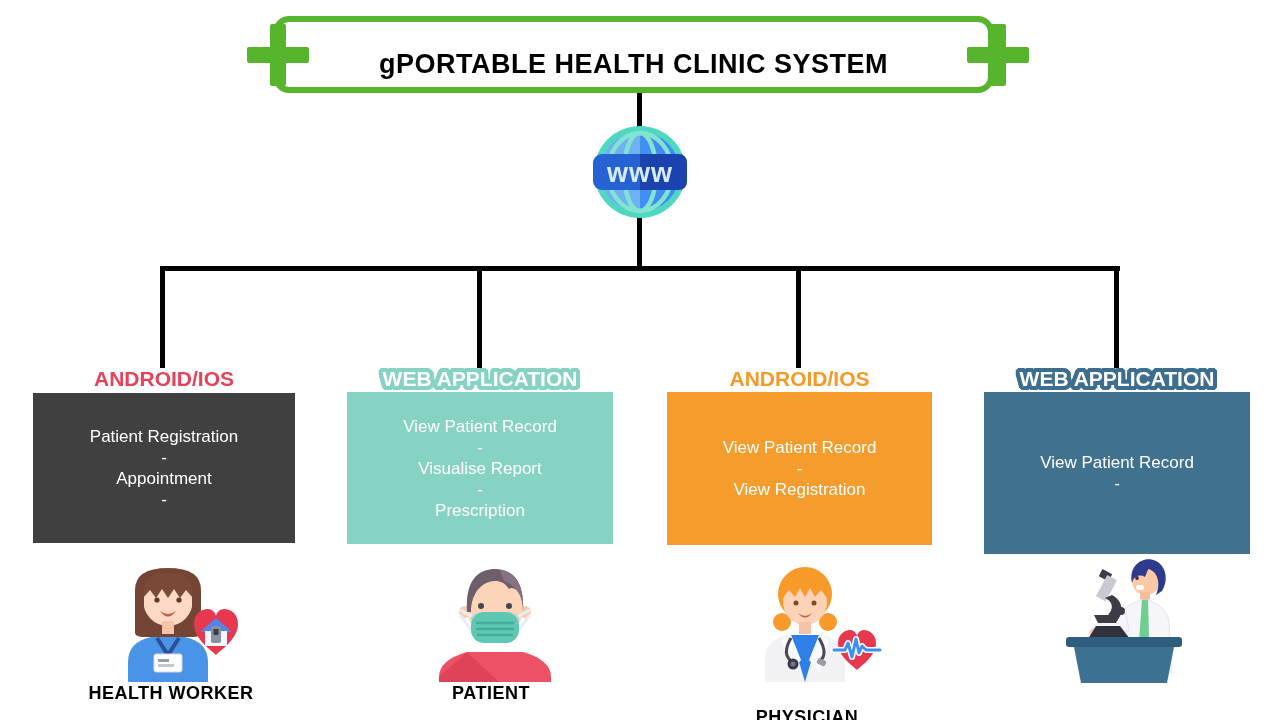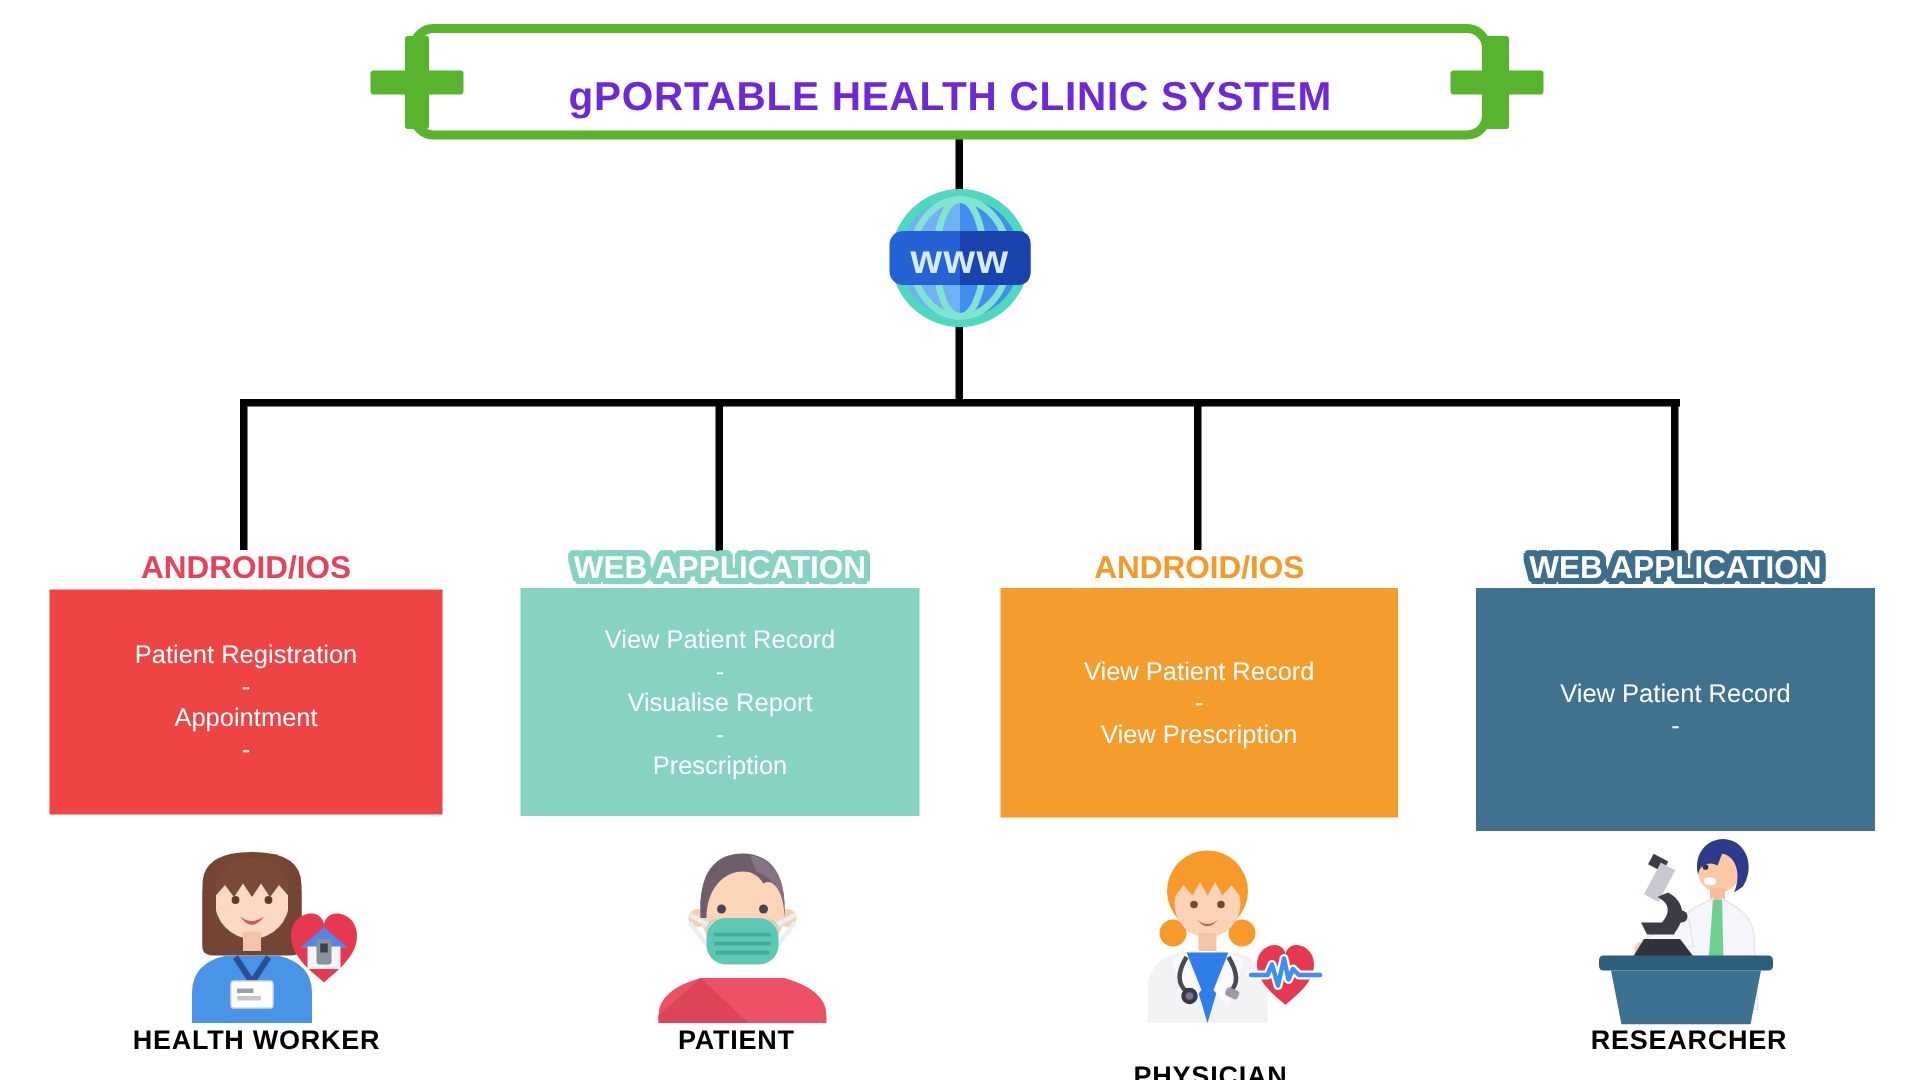--- a/index.html
+++ b/index.html
@@ -9,21 +9,21 @@
   }
   .abs{position:absolute;}
 
   
   .banner{
     left:273px;top:16px;width:709px;height:65px;
     border:6px solid #57b52d;border-radius:16px;
     display:flex;align-items:center;justify-content:center;background:#ffffff;
   }
   .banner-title{
-    color:#6d28d9;font-size:27px;font-weight:bold;letter-spacing:.5px;white-space:nowrap;margin-top:20px;
+    color:#000000;font-size:27px;font-weight:bold;letter-spacing:.5px;white-space:nowrap;margin-top:20px;
   }
   .plus-svg{width:64px;height:64px;}
 
   
   .line{background:#000000;}
 
   
   .platform-label{
     top:364px;height:30px;display:flex;align-items:center;justify-content:center;
     font-size:21px;font-weight:bold;letter-spacing:0px;white-space:nowrap;z-index:5;
@@ -46,21 +46,21 @@
       3px 3px 0 #3e6e8e,-3px 3px 0 #3e6e8e,3px -3px 0 #3e6e8e,-3px -3px 0 #3e6e8e,
       4px 2px 0 #3e6e8e,4px -2px 0 #3e6e8e,-4px 2px 0 #3e6e8e,-4px -2px 0 #3e6e8e,
       2px 4px 0 #3e6e8e,2px -4px 0 #3e6e8e,-2px 4px 0 #3e6e8e,-2px -4px 0 #3e6e8e;}
 
   
   .feature-box{
     display:flex;flex-direction:column;align-items:center;justify-content:center;
     color:#ffffff;font-size:17px;text-align:center;z-index:4;
   }
   .feature-box .line-item{line-height:21px;min-height:21px;}
-  .box-red{background:#ef4444;}
+  .box-red{background:#404040;}
   .box-teal{background:#86d3c3;}
   .box-orange{background:#f49c2c;}
   .box-blue{background:#40718f;}
   .box-blue .line-item.wrap{max-width:224px;}
 
   
   .actor-label{
     top:682px;height:22px;display:flex;align-items:center;justify-content:center;
     font-size:18px;font-weight:bold;color:#000000;letter-spacing:.5px;white-space:nowrap;
   }
@@ -118,21 +118,21 @@
     <div class="line-item">View Patient Record</div>
     <div class="line-item">-</div>
     <div class="line-item">Visualise Report</div>
     <div class="line-item">-</div>
     <div class="line-item">Prescription</div>
   </div>
 
   <div class="abs feature-box box-orange" style="left:667px;top:392px;width:265px;height:153px;">
     <div class="line-item">View Patient Record</div>
     <div class="line-item">-</div>
-    <div class="line-item">View Prescription</div>
+    <div class="line-item">View Registration</div>
   </div>
 
   <div class="abs feature-box box-blue" style="left:984px;top:392px;width:266px;height:162px;">
     <div class="line-item">View Patient Record</div>
     <div class="line-item">-</div>
   </div>
 
   <svg class="abs" style="left:95px;top:560px;" width="150" height="122" viewBox="0 0 150 122">
     <g>
       <path d="M40,30 Q40,8 73,8 Q106,8 106,30 L106,70 Q106,77 99,77 L47,77 Q40,77 40,70 Z" fill="#744534"></path>
@@ -234,15 +234,14 @@
     </g>
     <g>
       <rect x="16" y="84" width="116" height="10" rx="3" fill="#2e5e7d"></rect>
       <polygon points="24,94 124,94 117,130 31,130" fill="#3d7192"></polygon>
     </g>
   </svg>
 
   <div class="abs actor-label" style="left:391px;width:200px;">PATIENT</div>
   <div class="abs actor-label" style="left:71px;width:200px;">HEALTH WORKER</div>
   <div class="abs actor-label" style="left:707px;width:200px;margin-top:24px;">PHYSICIAN</div>
-  <div class="abs actor-label" style="left:1026px;width:200px;">RESEARCHER</div>
 
 </div>
 
 </body></html>

